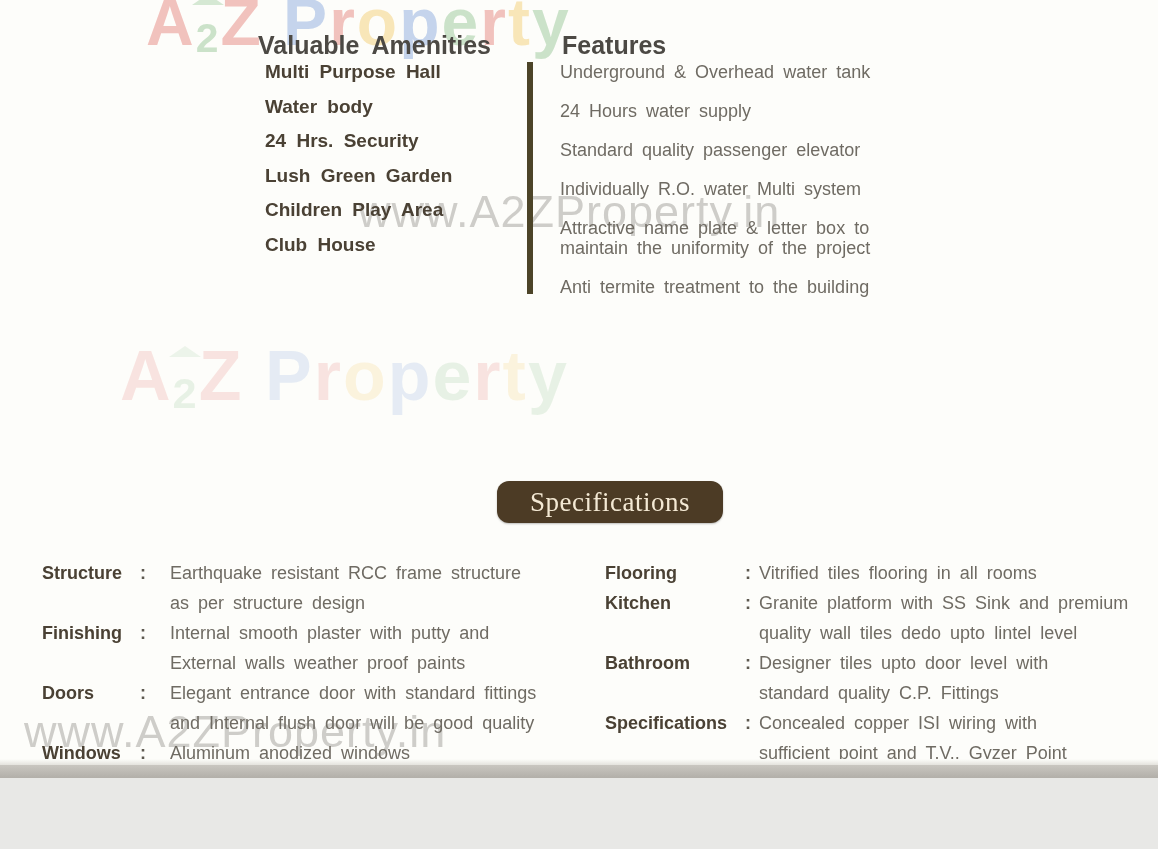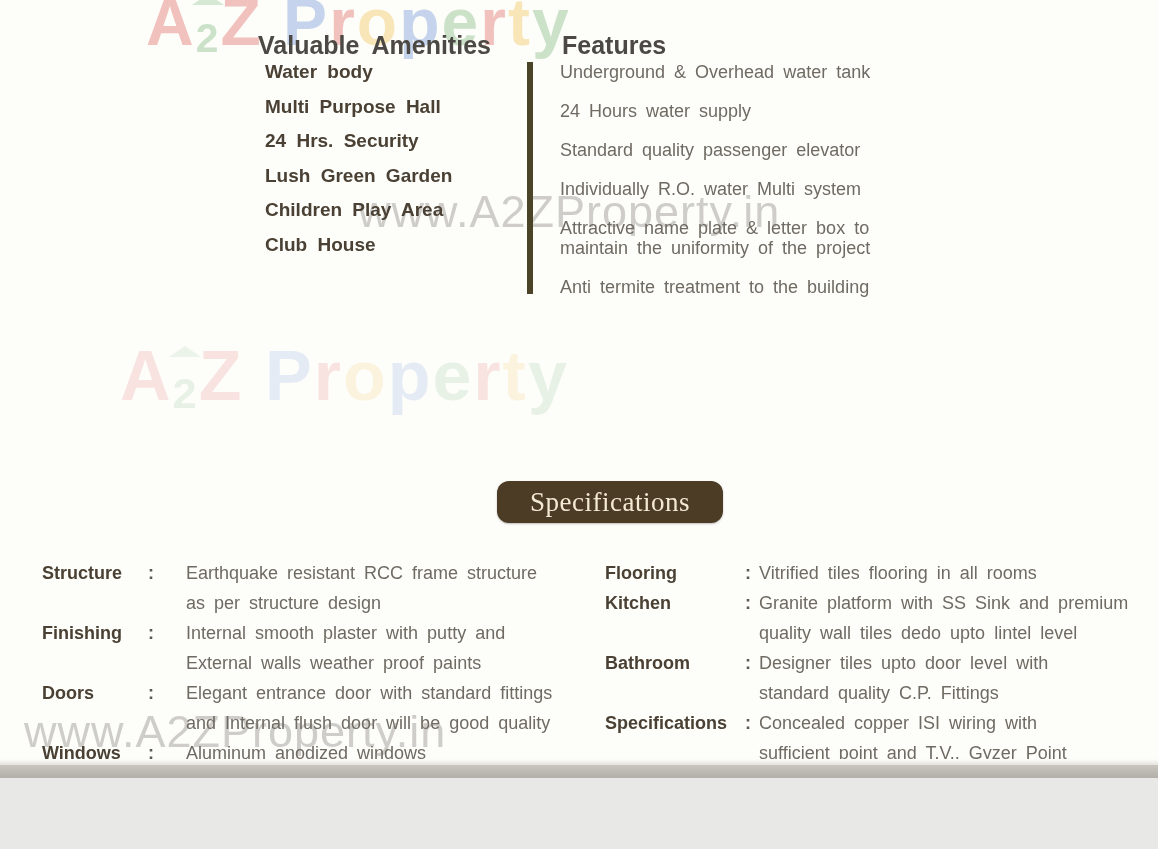--- a/index.html
+++ b/index.html
@@ -117,21 +117,21 @@
     font-size: 27px;
     color: #f4e9d4;
     letter-spacing: 0.5px;
   }
 
   .spec-col { position: absolute; top: 558px; }
   .spec-col.left  { left: 42px;  width: 548px; }
   .spec-col.right { left: 605px; width: 553px; }
 
   .spec-row { display: grid; }
-  .spec-col.left  .spec-row { grid-template-columns: 98px 30px 1fr; gap: 8px; }
+  .spec-col.left  .spec-row { grid-template-columns: 98px 30px 1fr; }
   .spec-col.right .spec-row { grid-template-columns: 140px 14px 1fr; }
 
   .spec-label {
     font-size: 18px;
     font-weight: bold;
     color: #4a4134;
     line-height: 30px;
   }
   .spec-colon {
     font-size: 18px;
@@ -168,22 +168,22 @@
 
   <div class="logo-watermark top"><span class="logo-letter" style="color: rgb(224, 100, 92);">A</span><span class="logo-letter sub" style="color: rgb(124, 184, 124);">2</span><span class="logo-letter" style="color: rgb(224, 100, 92);">Z</span><span class="logo-letter" style="color: rgb(0, 0, 0);">&nbsp;</span><span class="logo-letter" style="color: rgb(107, 147, 214);">P</span><span class="logo-letter" style="color: rgb(224, 100, 92);">r</span><span class="logo-letter" style="color: rgb(242, 193, 78);">o</span><span class="logo-letter" style="color: rgb(107, 147, 214);">p</span><span class="logo-letter" style="color: rgb(124, 184, 124);">e</span><span class="logo-letter" style="color: rgb(224, 100, 92);">r</span><span class="logo-letter" style="color: rgb(242, 193, 78);">t</span><span class="logo-letter" style="color: rgb(124, 184, 124);">y</span></div>
   <div class="logo-watermark mid"><span class="logo-letter" style="color: rgb(224, 100, 92);">A</span><span class="logo-letter sub" style="color: rgb(124, 184, 124);">2</span><span class="logo-letter" style="color: rgb(224, 100, 92);">Z</span><span class="logo-letter" style="color: rgb(0, 0, 0);">&nbsp;</span><span class="logo-letter" style="color: rgb(107, 147, 214);">P</span><span class="logo-letter" style="color: rgb(224, 100, 92);">r</span><span class="logo-letter" style="color: rgb(242, 193, 78);">o</span><span class="logo-letter" style="color: rgb(107, 147, 214);">p</span><span class="logo-letter" style="color: rgb(124, 184, 124);">e</span><span class="logo-letter" style="color: rgb(224, 100, 92);">r</span><span class="logo-letter" style="color: rgb(242, 193, 78);">t</span><span class="logo-letter" style="color: rgb(124, 184, 124);">y</span></div>
   <div class="url-watermark mid">www.A2ZProperty.in</div>
   <div class="url-watermark bottom">www.A2ZProperty.in</div>
 
   <h2 class="section-title amenities">Valuable Amenities</h2>
   <h2 class="section-title features">Features</h2>
 
   <ul class="amenities-list">
+      <li>Multi Purpose Hall</li>
       <li>Water body</li>
-      <li>Multi Purpose Hall</li>
       <li>24 Hrs. Security</li>
       <li>Lush Green Garden</li>
       <li>Children Play Area</li>
       <li>Club House</li>
     </ul>
 
   <div class="v-divider"></div>
 
   <ul class="features-list">
       <li>Underground &amp; Overhead water tank</li>

